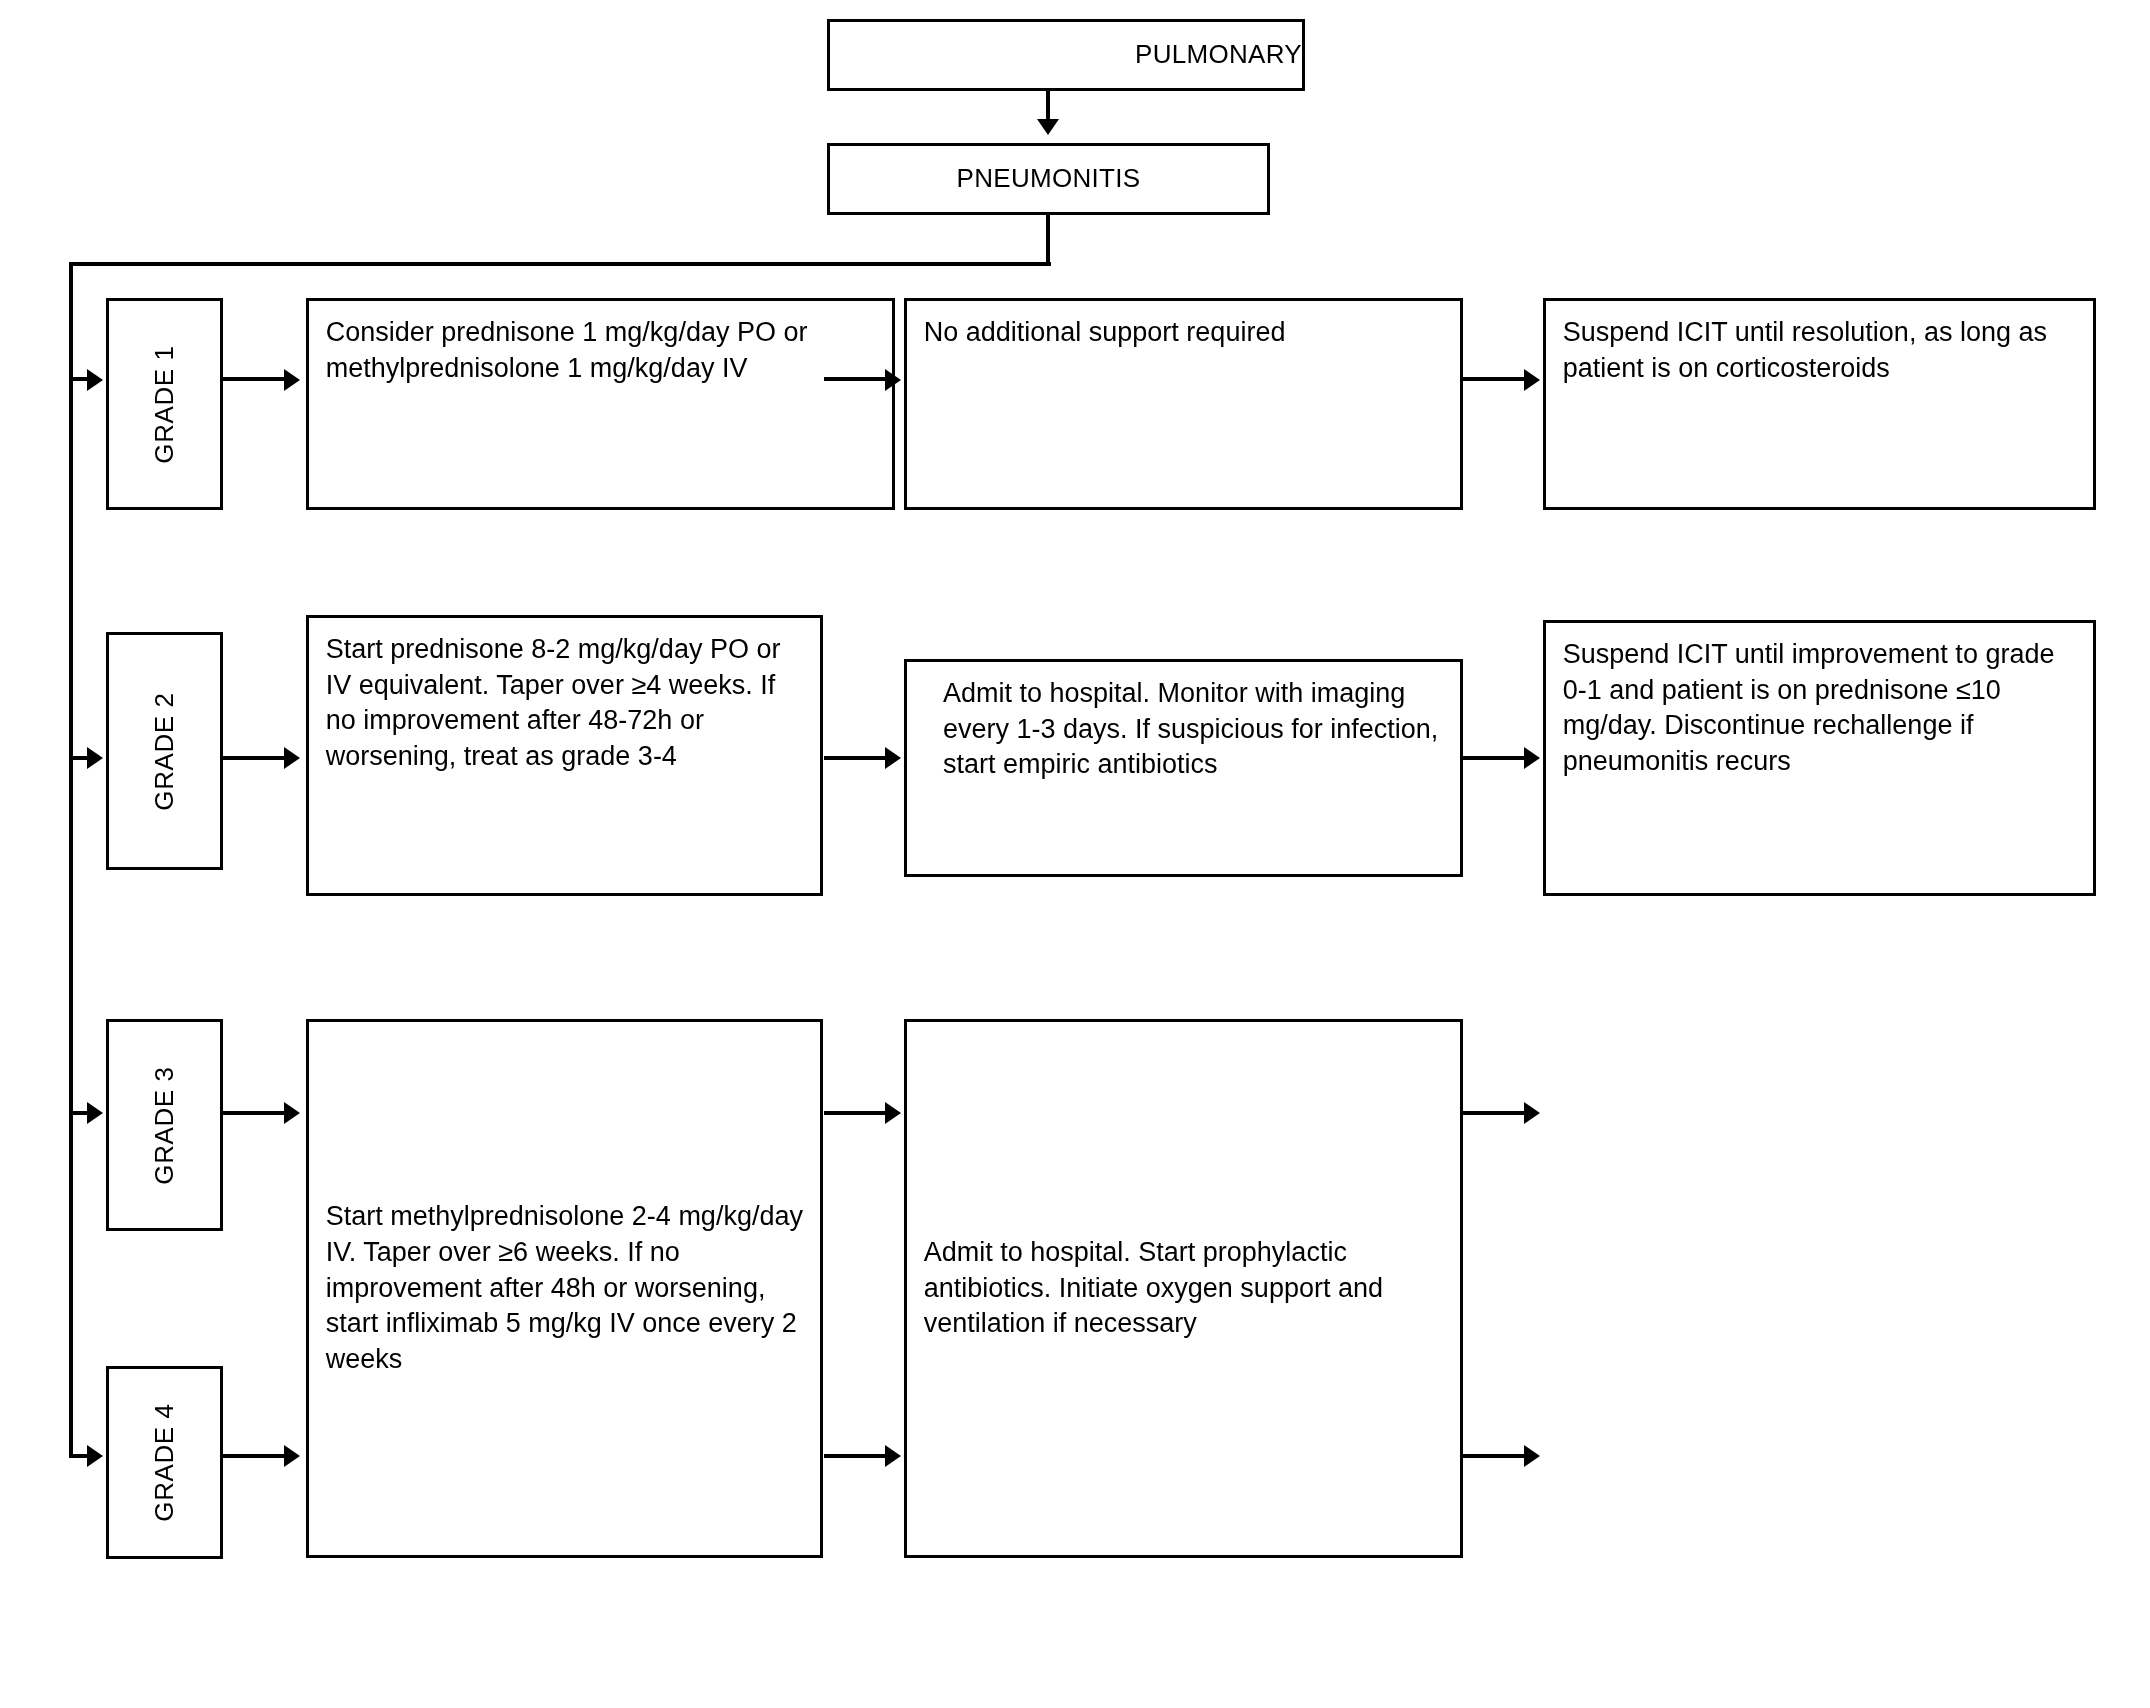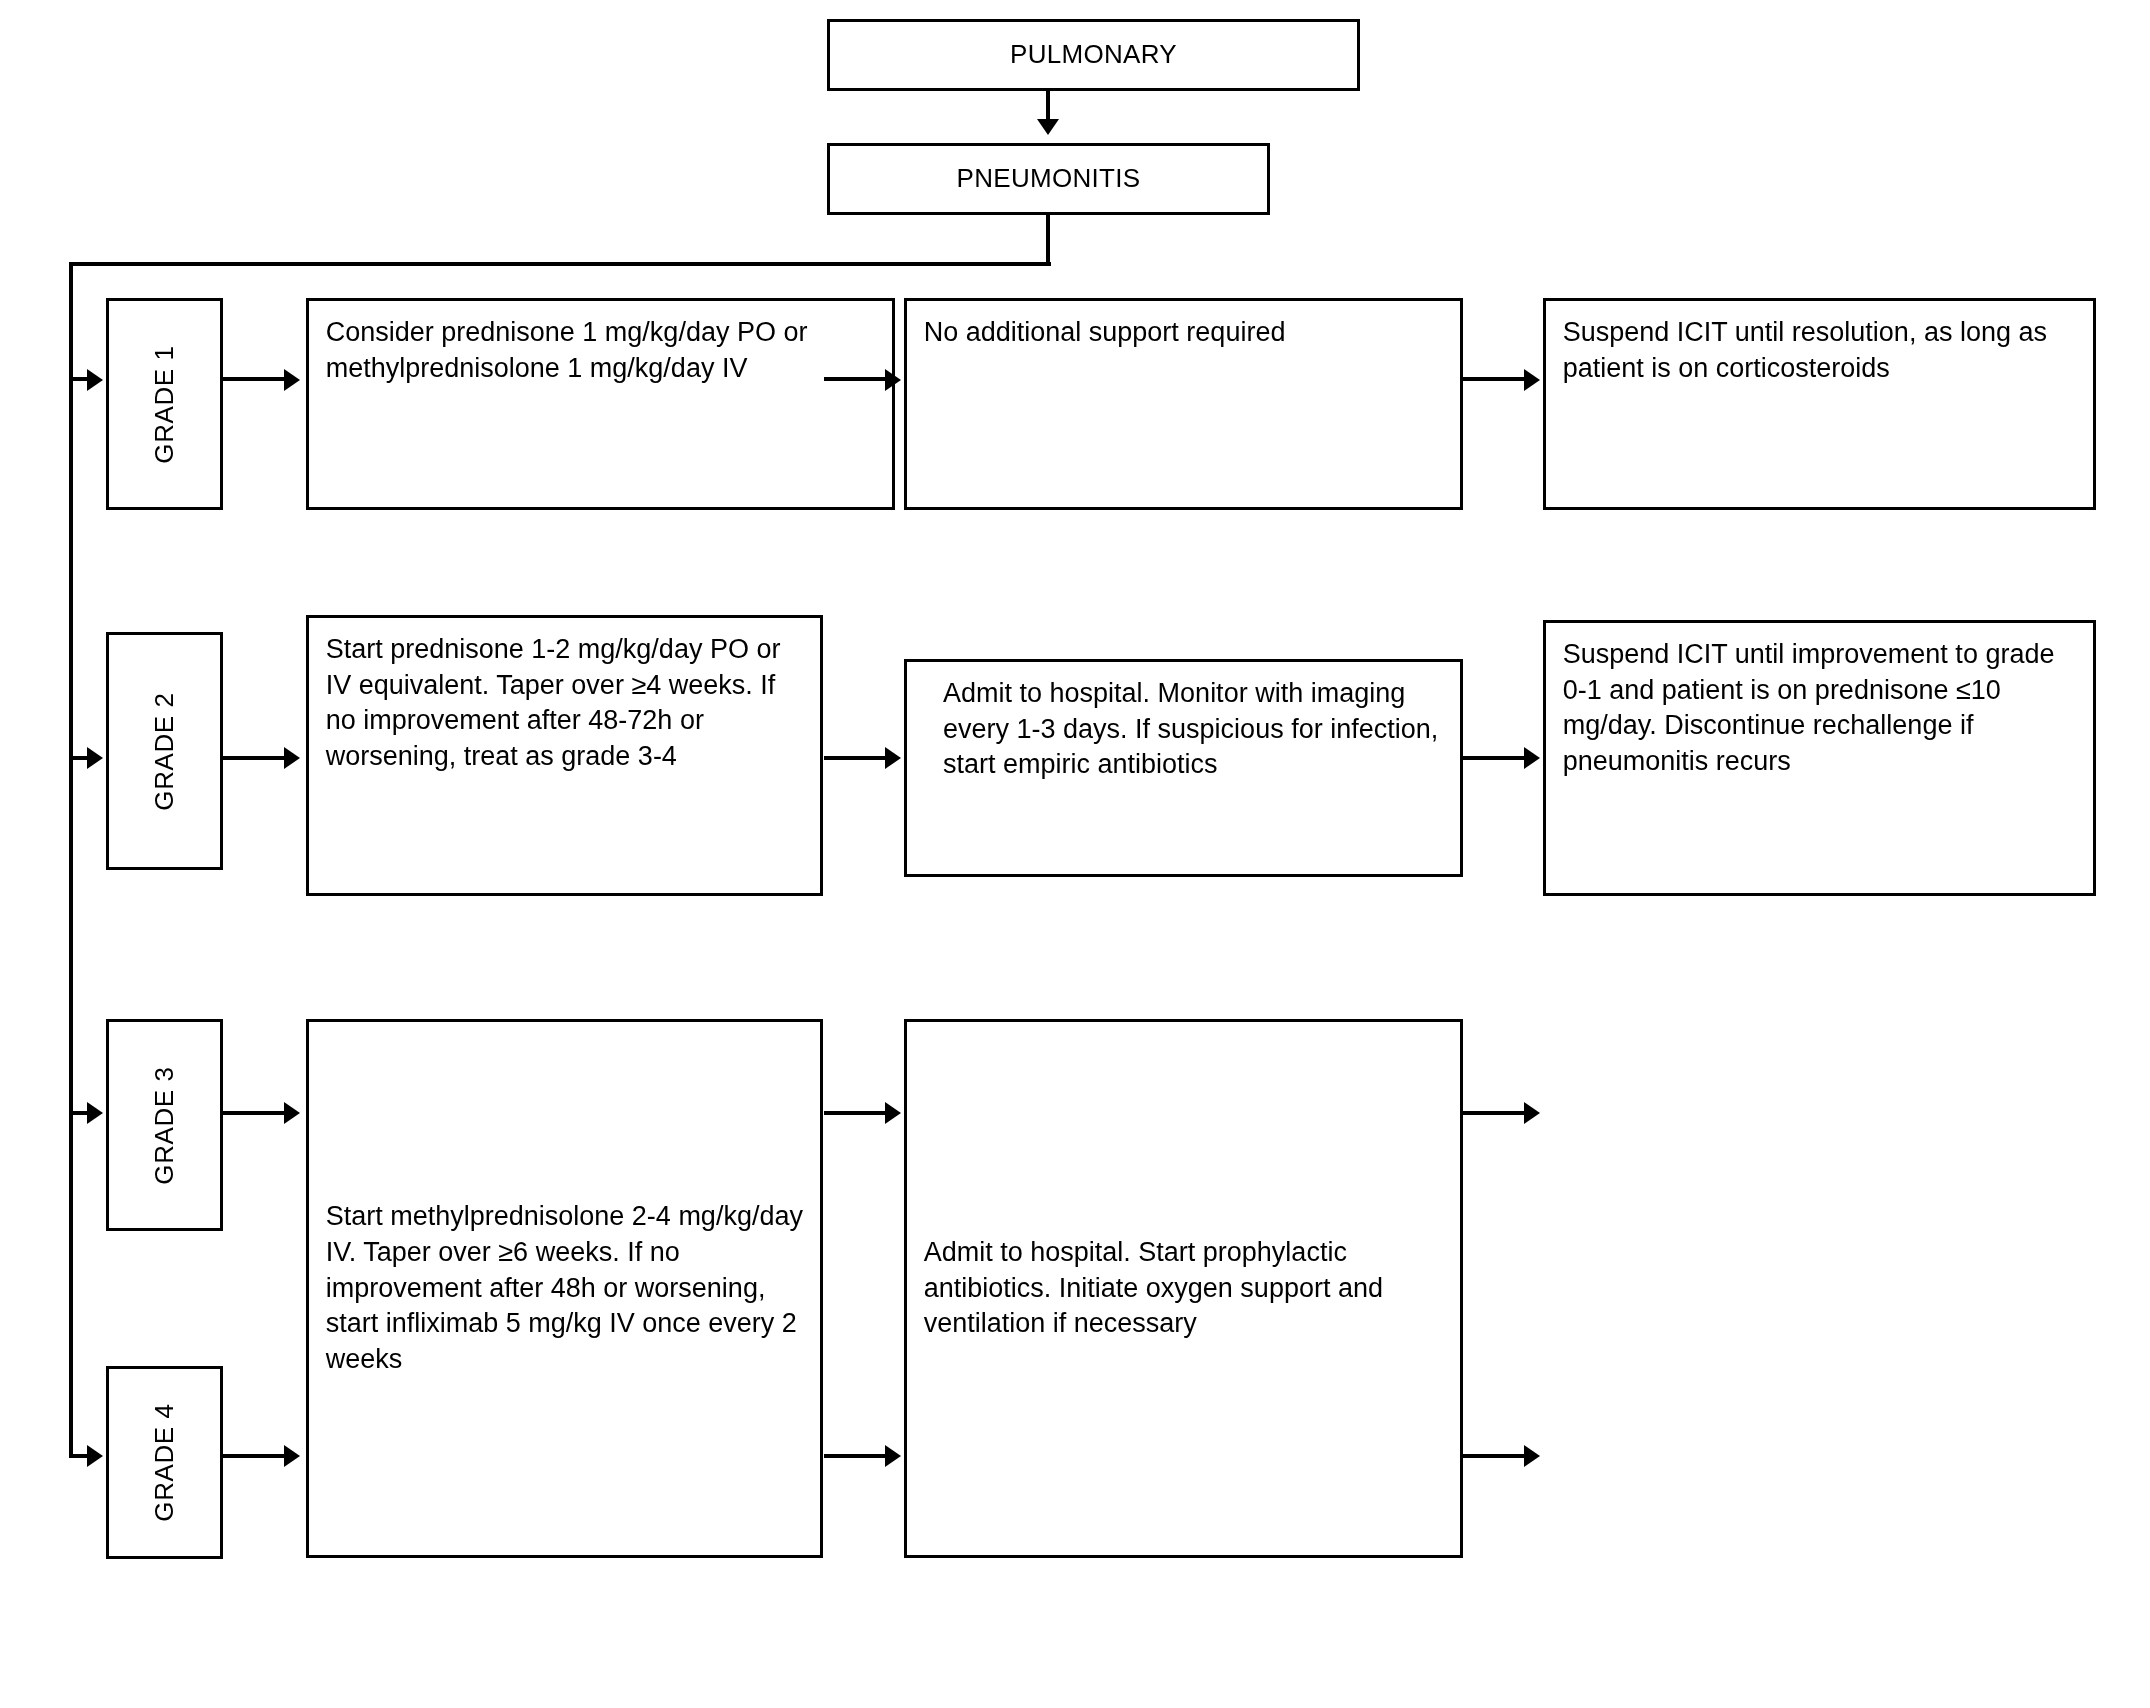--- a/index.html
+++ b/index.html
@@ -99,21 +99,21 @@
     font-size: 29.5px;
     line-height: 1.25;
     white-space: nowrap;
   }
 </style>
 </head>
 <body>
 
 <div id="canvas">
 
-  <div class="box header-box" style="left:827px; top:19px; width:533px; height:72px;">
+  <div class="box header-box" style="left:827px; top:19px; width:478px; height:72px;justify-content:flex-end;">
     <span class="label">PULMONARY</span>
   </div>
 
   <div class="line-v" style="left:1046px; top:91px; width:3.9px; height:31px;"></div>
   <div class="arrow-down" style="left:1037px; top:119px;"></div>
 
   <div class="box header-box" style="left:827px; top:143px; width:443px; height:72px;">
     <span class="label">PNEUMONITIS</span>
   </div>
 
@@ -161,21 +161,21 @@
   </div>
 
   <div class="box grade-box" style="left:106px; top:632px; width:117px; height:238px;">
     <span class="label">GRADE 2</span>
   </div>
 
   <div class="line-h" style="left:223px; top:756px; width:64px;"></div>
   <div class="arrow-right" style="left:284px; top:747px;"></div>
 
   <div class="box content-box top" style="left:306px; top:615px; width:517px; height:281px;">
-    <span class="label">Start prednisone 1-2 mg/kg/day PO or IV equivalent. Taper over ≥4 weeks. If no improvement after 48-72h or worsening, treat as grade 3-4</span>
+    <span class="label">Start prednisone 8-2 mg/kg/day PO or IV equivalent. Taper over ≥4 weeks. If no improvement after 48-72h or worsening, treat as grade 3-4</span>
   </div>
 
   <div class="line-h" style="left:824px; top:756px; width:64px;"></div>
   <div class="arrow-right" style="left:885px; top:747px;"></div>
 
   <div class="box content-box top" style="left:904px; top:659px; width:559px; height:218px;padding-left:36px;">
     <span class="label">Admit to hospital. Monitor with imaging every 1-3 days. If suspicious for infection, start empiric antibiotics</span>
   </div>
 
   <div class="line-h" style="left:1462px; top:756px; width:64px;"></div>

